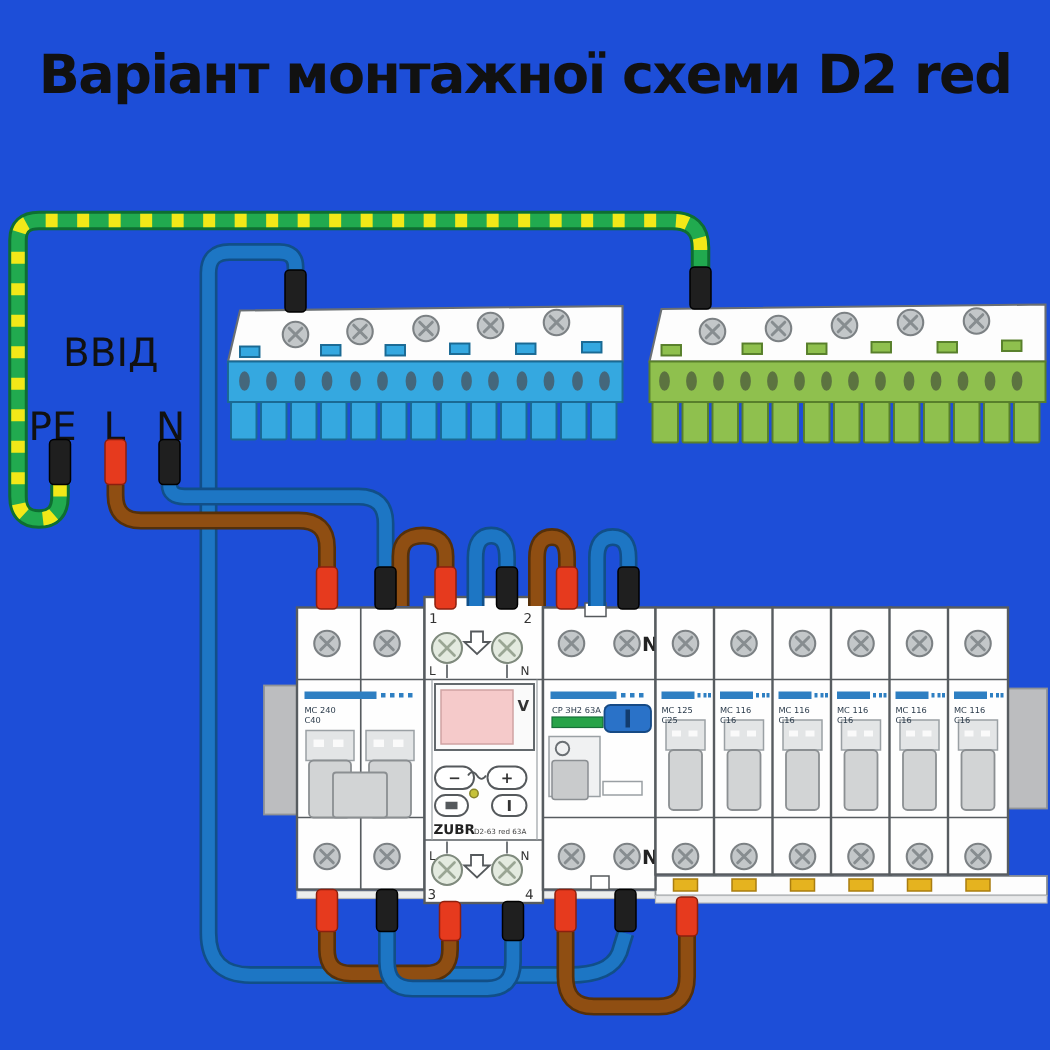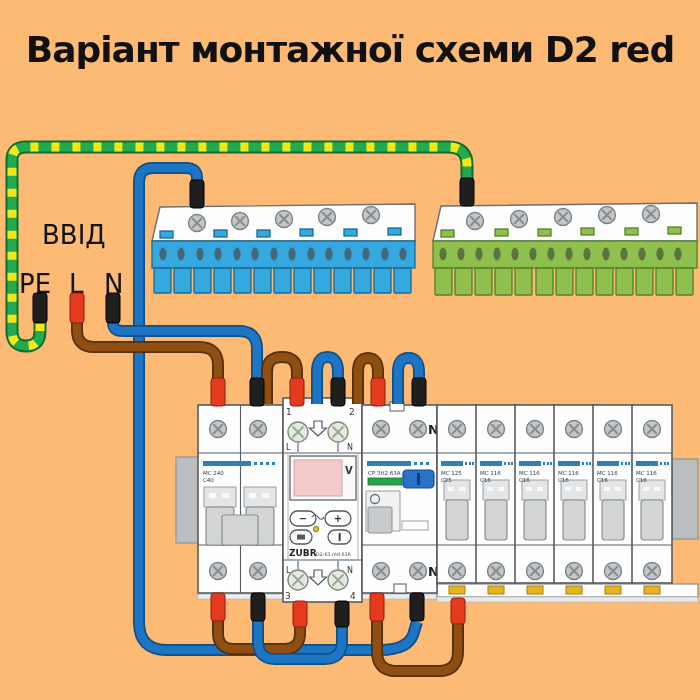--- a/index.html
+++ b/index.html
@@ -1,16 +1,16 @@
 <!DOCTYPE html>
 <html style="--wire_phase: #8f4e12; --wire_phase_edge: #55300a; --wire_neutral: #1d76c4; --wire_neutral_edge: #114f88; --wire_pe: #21aa4f; --wire_pe_edge: #0e6e31; --wire_pe_stripe: #f2e818; --ferrule_red: #e63a1e; --ferrule_black: #1f1f1f; --busbar_neutral: #35a8e0; --busbar_neutral_dark: #1a6a94; --busbar_hole: #44677c; --busbar_pe: #8fc04e; --busbar_pe_dark: #587f2b; --busbar_pe_hole: #5c7340; --stripe_blue: #2e7fc2; --rcd_flag: #27a348; --rcd_toggle: #2a72c8; --comb_clip: #e5b31f; --din_rail: #bcbdbf; --display_pink: #f5caca; --device_edge: #575c60; --screw_fill: #c3c7c9; --toggle_fill: #d2d4d5;"><head>
 <meta charset="utf-8">
 <style>
   html,body{margin:0;padding:0;background:#fff;}
-  .stage{position:relative;width:700px;height:700px;background:#fdba74;overflow:hidden;
+  .stage{position:relative;width:700px;height:700px;background:#1d4ed8;overflow:hidden;
          font-family:"DejaVu Sans",sans-serif;}
   svg{position:absolute;left:0;top:0;}
   text{font-family:"DejaVu Sans",sans-serif;}
   .t-title{font-size:36px;font-weight:bold;fill:#111;letter-spacing:-1px;}
   .t-big{font-size:26px;fill:#111;}
   .t-n{font-size:13px;font-weight:bold;fill:#222;}
   .t-term{font-size:9px;fill:#333;}
   .t-ln{font-size:8px;fill:#333;}
   .t-tiny{font-size:5.5px;fill:#2a3a4a;}
   .t-v{font-size:10px;font-weight:bold;fill:#333;}

